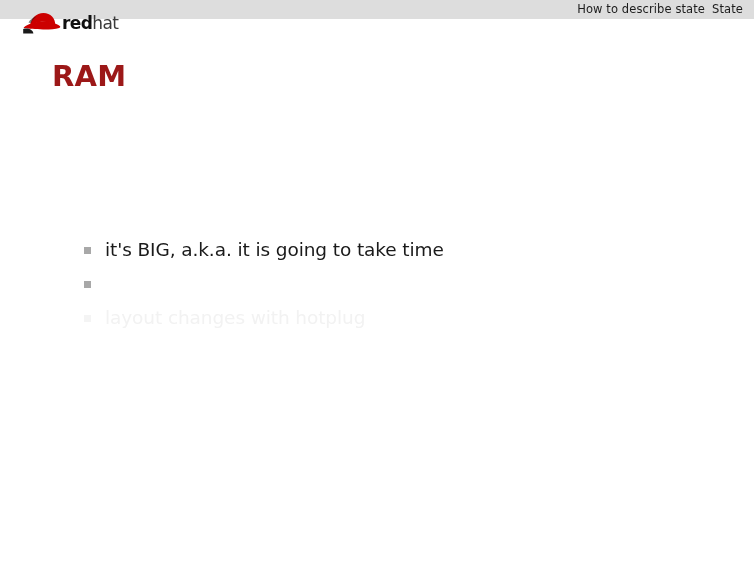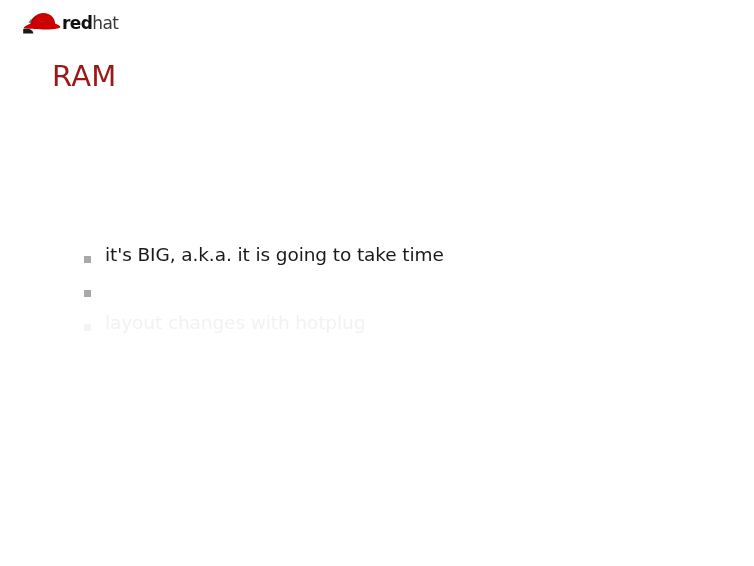--- a/index.html
+++ b/index.html
@@ -83,37 +83,37 @@
   }
 
   
   .slide-title {
     position: absolute;
     left: 52px;
     top: 59px;
     font-family: "DejaVu Sans", sans-serif;
     font-size: 29px;
     line-height: 34px;
-    font-weight: normal;
+    font-weight: bold;
     color: #9c1818;
     letter-spacing: 0.2px;
     margin: 0;
     white-space: nowrap;
   }
 
   
   .itemize {
     position: absolute;
     left: 84px;
     top: 238px;
     width: 620px;
   }
   .item-row {
     display: flex;
-    align-items: center;
+    align-items: flex-start;
     height: 34px;
   }
   .item-marker {
     flex: 0 0 auto;
     width: 7px;
     height: 7px;
     margin-top: 9px;
     margin-right: 14px;
     background: #a8a8a8;
   }
@@ -133,20 +133,26 @@
   }
   .item-row.is-hidden .item-text {
     color: #f2f2f2;
   }
 </style>
 </head>
 <body>
 
 <div class="slide">
 
+  <div class="headbar">
+    <div class="headbar-nav">
+      <span class="nav-entry">How to describe state</span>
+      <span class="nav-entry">State</span>
+    </div>
+  </div>
 
   <div class="logo-block">
     <span class="shadowman">
       <svg width="42" height="26" viewBox="0 0 42 26" xmlns="http://www.w3.org/2000/svg">
 
         <path d="M8.5 16.5 C8.0 8.5 14.5 3.0 21.5 3.0 C28.5 3.0 33.5 8.0 33.2 15.0 C30.0 13.2 25.0 11.6 19.5 11.8 C14.5 12.0 10.6 14.2 8.5 16.5 Z" fill="#cc0000"></path>
 
         <path d="M2.0 17.2 C6.0 14.0 13.0 11.6 20.5 11.6 C28.5 11.6 34.5 13.6 37.8 16.0 C38.6 16.6 38.4 17.6 37.2 17.9 C33.0 19.0 27.5 19.6 21.0 19.5 C13.5 19.4 6.5 18.7 2.6 18.1 C1.6 17.95 1.5 17.55 2.0 17.2 Z" fill="#cc0000"></path>
 
         <path d="M1.2 19.0 C4.0 18.2 7.0 18.6 9.2 20.0 C10.6 20.9 11.2 22.2 11.4 23.6 L1.2 23.6 Z" fill="#1a1a1a"></path>

